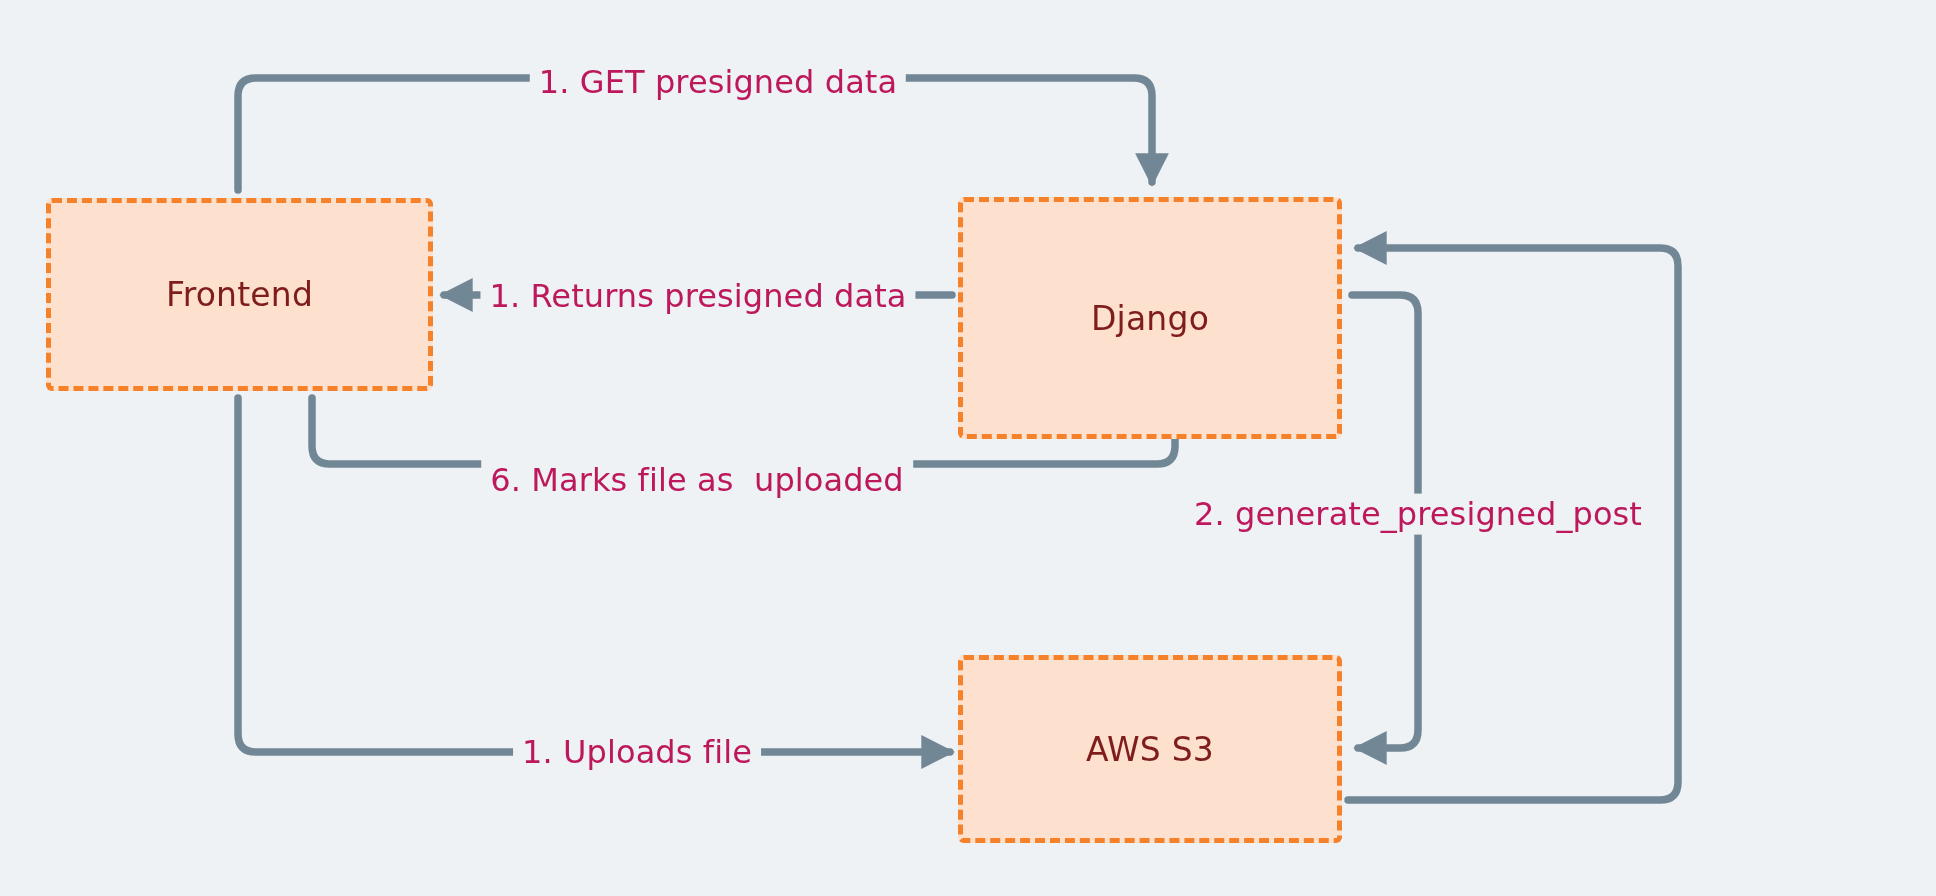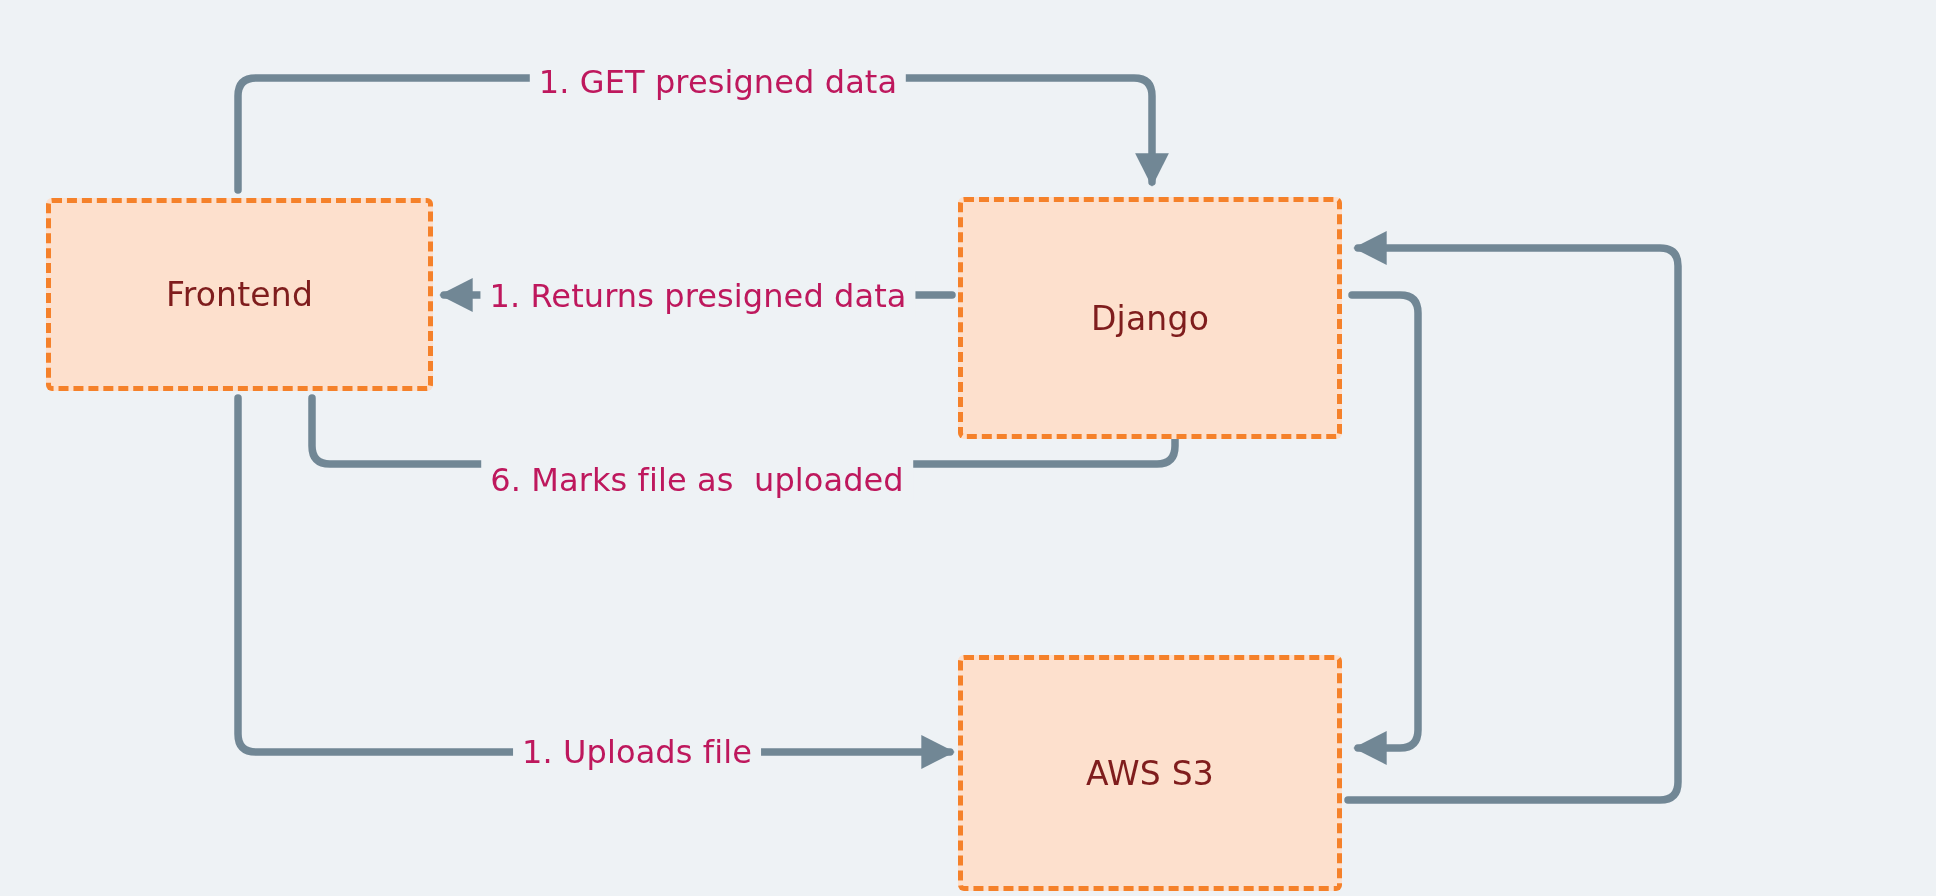--- a/index.html
+++ b/index.html
@@ -82,26 +82,27 @@
   </svg>
 
   <div class="node" style="left:46px; top:198px; width:387px; height:193px;">
     <span class="node-label">Frontend</span>
   </div>
 
   <div class="node" style="left:958px; top:197px; width:384px; height:242px;">
     <span class="node-label">Django</span>
   </div>
 
-  <div class="node" style="left:958px; top:655px; width:384px; height:236px;">
+  <div class="node" style="left:958px; top:655px; width:384px; height:188px;">
     <span class="node-label">AWS S3</span>
   </div>
 
   <div class="edge-label" style="left:718px; top:82px;">1. GET presigned data</div>
 
+  <div class="edge-label" style="left:1418px; top:514px;">2. generate_presigned_post</div>
 
 
   <div class="edge-label" style="left:698px; top:296px;">1. Returns presigned data</div>
 
   <div class="edge-label" style="left:637px; top:752px;">1. Uploads file</div>
 
   <div class="edge-label" style="left:697px; top:480px;">6. Marks file as  uploaded</div>
 
 </div>
 

